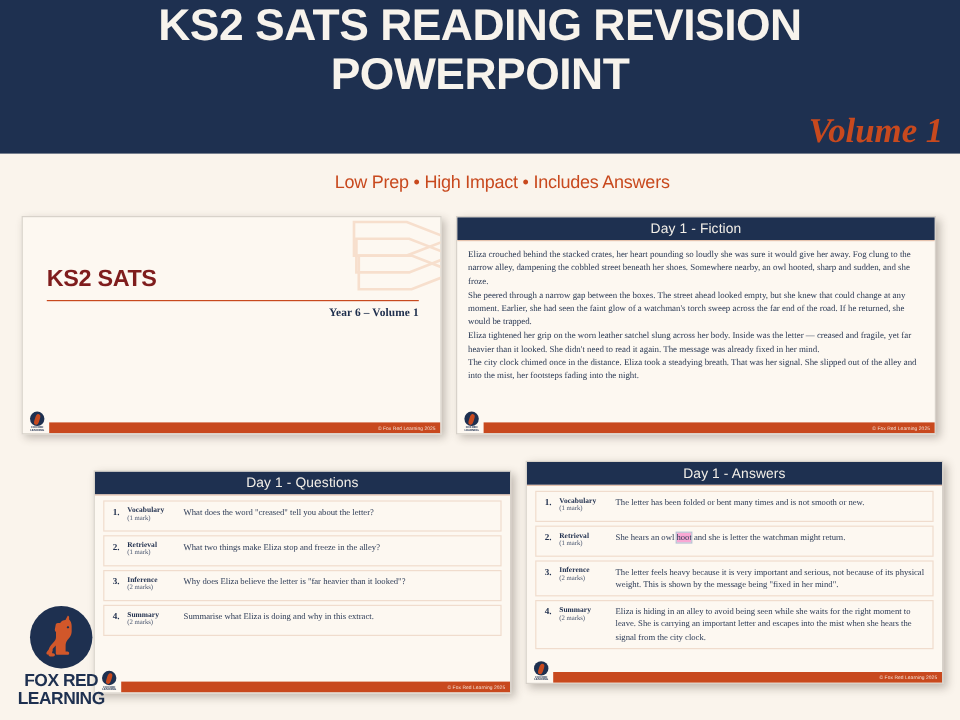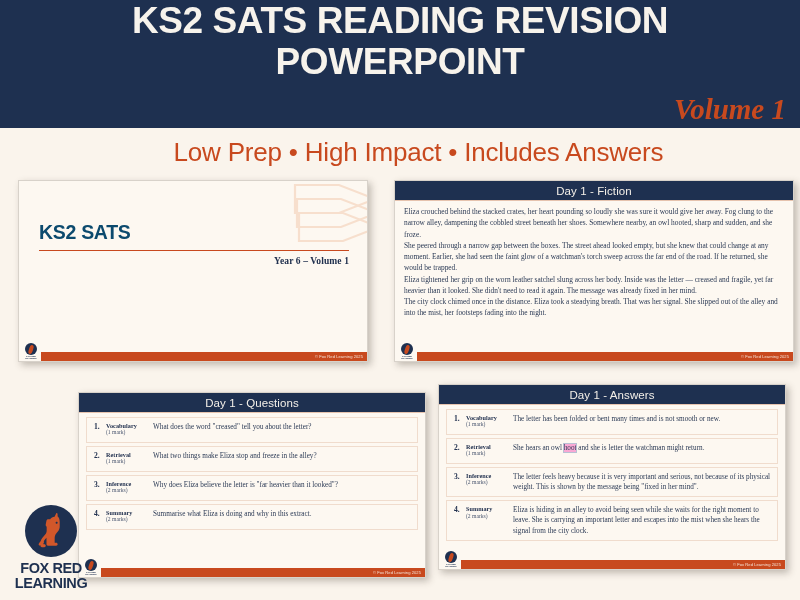--- a/index.html
+++ b/index.html
@@ -55,57 +55,57 @@
   .subtitle-strip {
     position: absolute;
     left: 0; top: 128px;
     width: 800px; height: 48px;
     display: flex;
     align-items: center;
     justify-content: center;
   }
   .subtitle-text {
     color: #c8491e;
-    font-size: 26px;
+    font-size: 15px;
     font-weight: normal;
     letter-spacing: -0.2px;
     margin-left: 37px;
   }
 
   
   .slide {
     position: absolute;
     background: #fdf8f1;
     border: 1px solid #d8d2ca;
     box-shadow: 3px 3px 7px rgba(60,50,40,0.30);
     overflow: hidden;
   }
 
   
   .slide-title  { left: 18px;  top: 180px; width: 350px; height: 182px; }
-  .slide-fiction{ left: 394px; top: 180px; width: 400px; height: 182px; }
+  .slide-fiction{ left: 380px; top: 180px; width: 400px; height: 182px; }
   .slide-quest  { left: 78px;  top: 392px; width: 348px; height: 186px; }
   .slide-answer { left: 438px; top: 384px; width: 348px; height: 186px; }
 
   
   .book-deco {
     position: absolute;
     right: -10px; top: 2px;
     width: 108px; height: 68px;
     opacity: 1;
     pointer-events: none;
   }
 
   .title-slide-body {
     position: absolute;
     left: 20px; top: 40px;
     right: 18px;
   }
   .ts-heading {
-    color: #0c4a6e;
+    color: #7f1d1d;
     font-weight: bold;
     font-size: 19.5px;
     line-height: 1.18;
     letter-spacing: -0.3px;
   }
   .ts-rule {
     margin-top: 6px;
     height: 1px;
     background: #c8491e;
     width: 100%;

